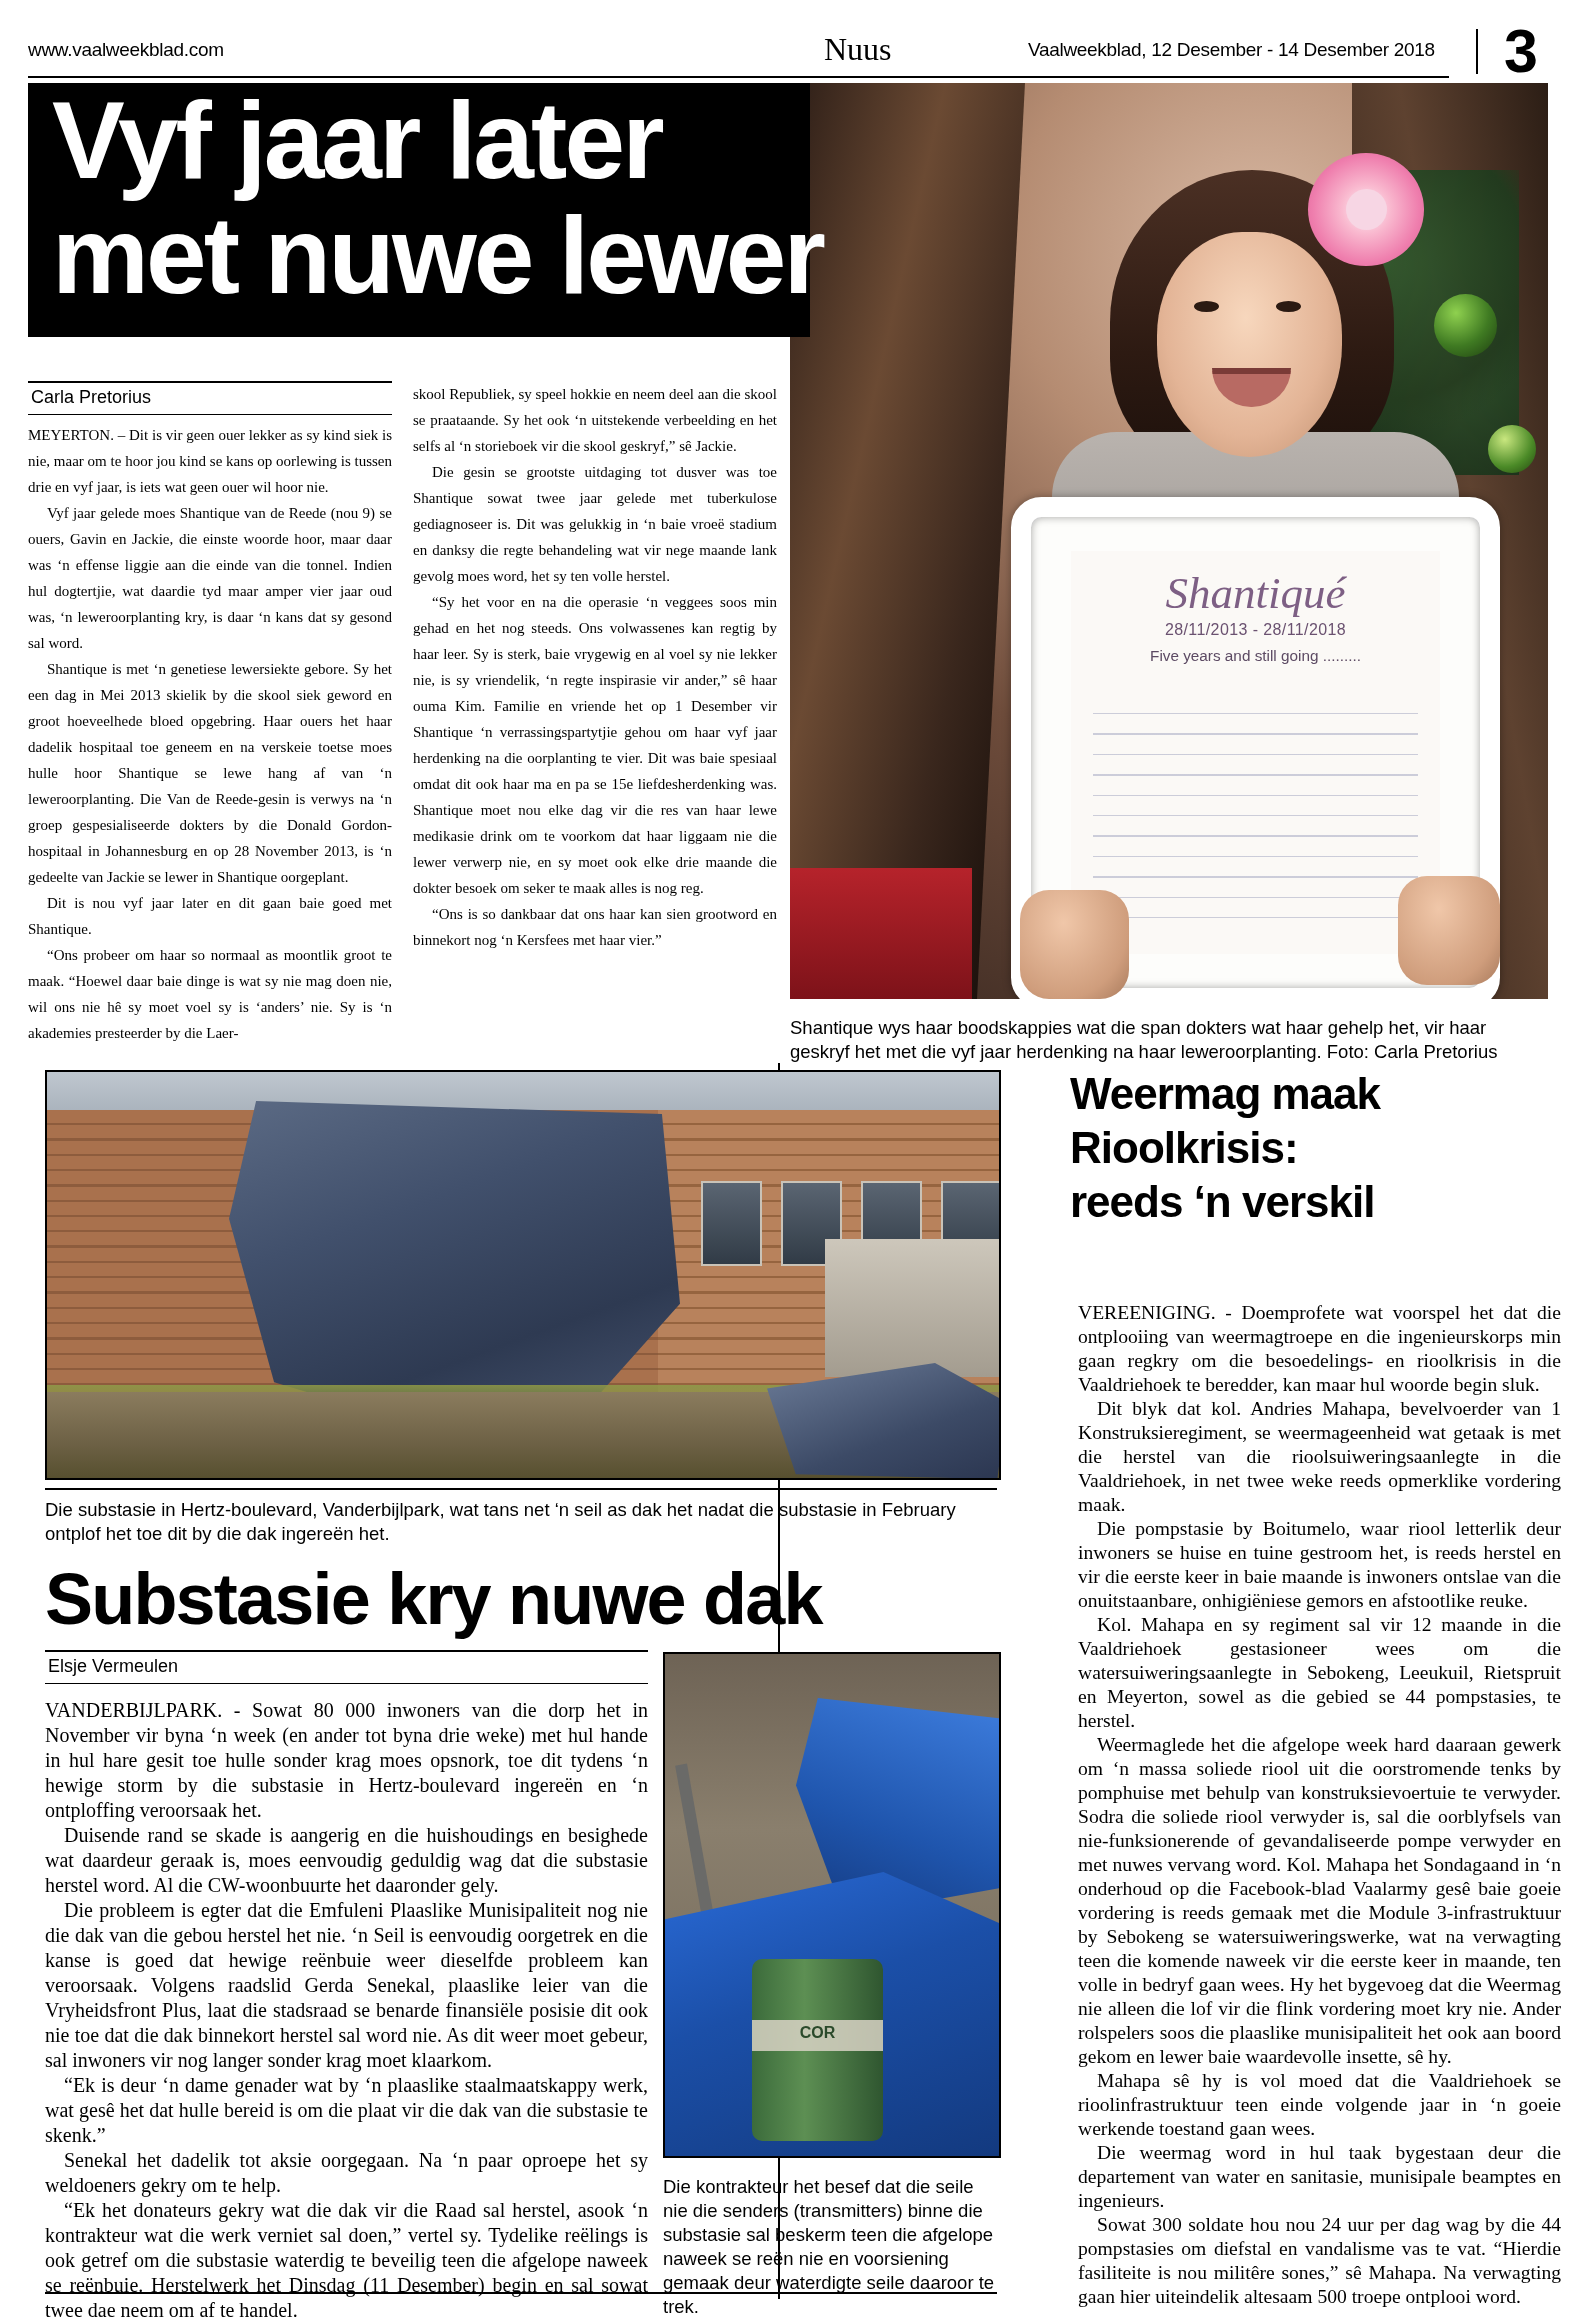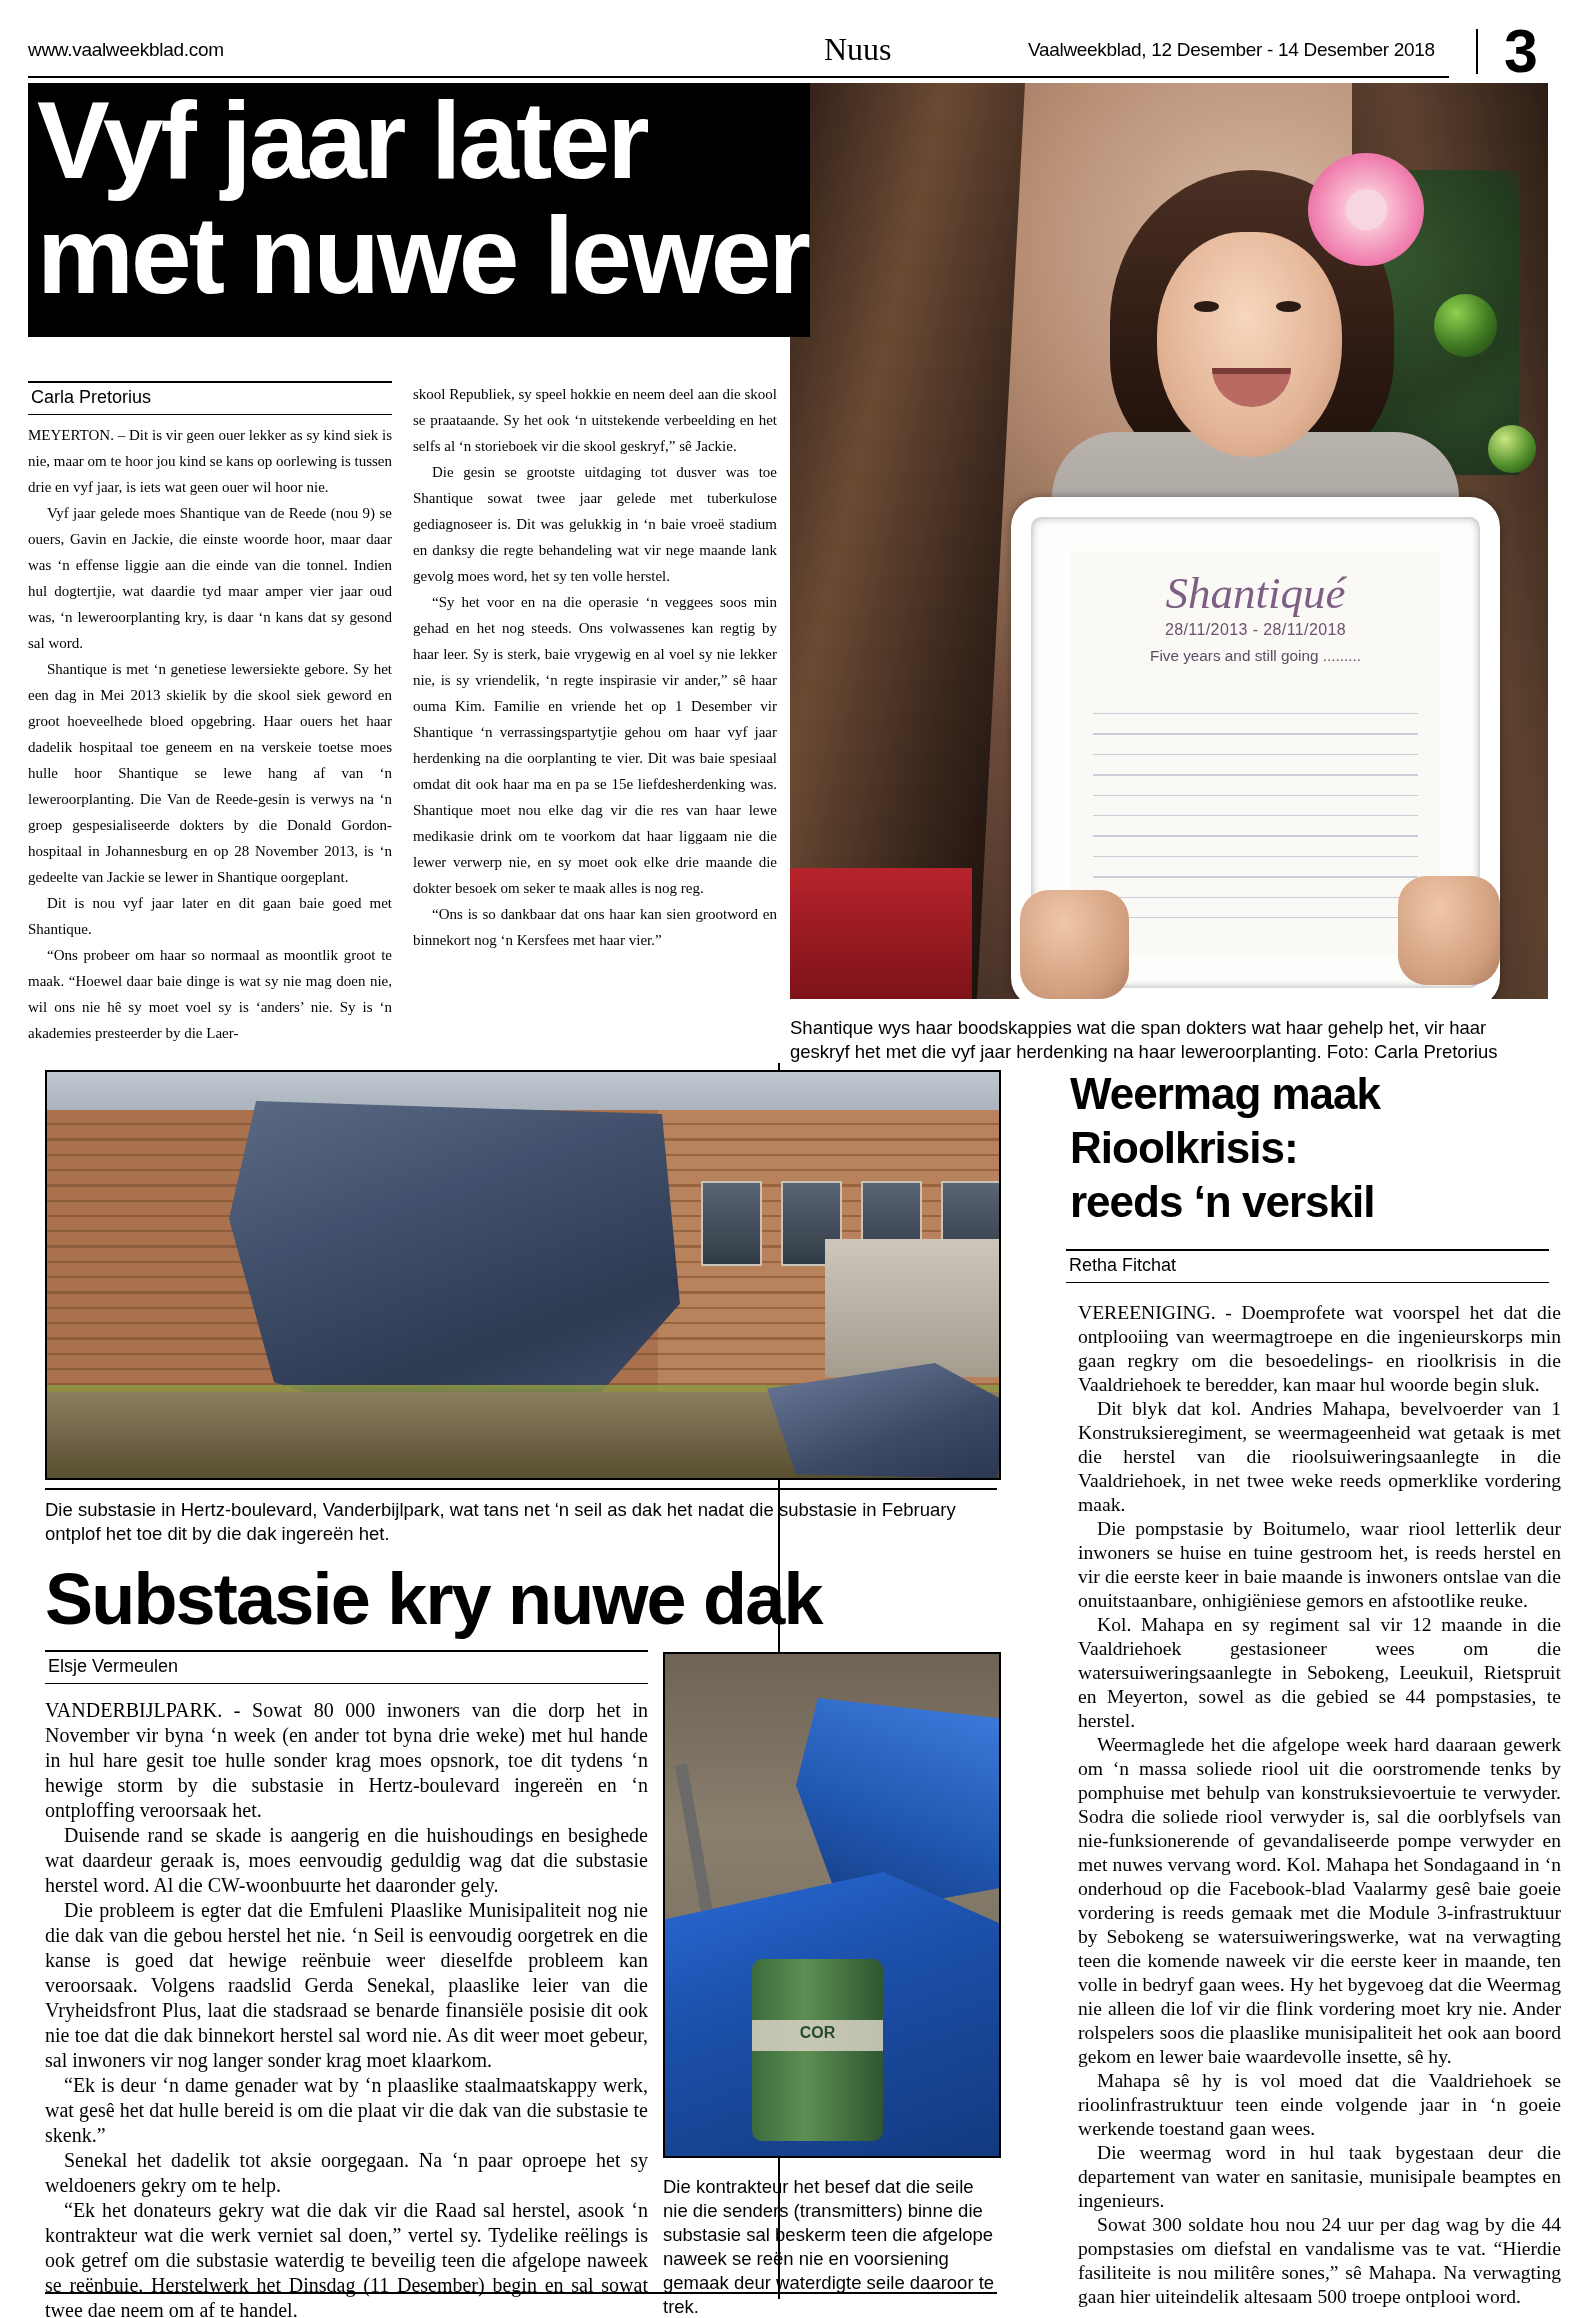--- a/index.html
+++ b/index.html
@@ -216,21 +216,21 @@
     position: absolute;
     left: 28px; top: 83px;
     width: 960px; height: 254px;
     color: #fff;
     font-family: "Liberation Sans", sans-serif;
     font-weight: bold;
     font-size: 109px;
     line-height: 115px;
     letter-spacing: -2.9px;
     z-index: 7;
-    padding-left: 9px;
+    padding-left: 24px;
     box-sizing: border-box;
     text-shadow: 0 0 0.7px rgba(0,0,0,.2);
   }
   .hero-hd-text .l2 { display: block; }
 
   .byline-block {
     border-top: 2.2px solid #000;
     border-bottom: 1.5px solid #000;
     padding: 4.4px 0 5.8px 2.9px;
     margin-bottom: 7.3px;
@@ -543,25 +543,20 @@
   <div class="hero-cap">Shantique wys haar boodskappies wat die span dokters wat haar gehelp het, vir haar geskryf het met die vyf jaar herdenking na haar leweroorplanting. Foto: Carla Pretorius</div>
 
   <div class="vrule"></div>
 
   <div class="riool-hd">
     <div>Weermag maak</div>
     <div>Rioolkrisis:</div>
     <div>reeds ‘n verskil</div>
   </div>
 
-  <div class="riool-byline">
-    <div class="byline-block">
-      <div class="bl">Retha Fitchat</div>
-    </div>
-  </div>
 
   <div class="riool-body">
     <div class="bodytext">
       <p class="first">VEREENIGING. - Doemprofete wat voorspel het dat die ontplooiing van weermagtroepe en die ingenieurskorps min gaan regkry om die besoedelings- en rioolkrisis in die Vaaldriehoek te beredder, kan maar hul woorde begin sluk.</p>
       <p>Dit blyk dat kol. Andries Mahapa, bevelvoerder van 1 Konstruksieregiment, se weermageenheid wat getaak is met die herstel van die rioolsuiweringsaanlegte in die Vaaldriehoek, in net twee weke reeds opmerklike vordering maak.</p>
       <p>Die pompstasie by Boitumelo, waar riool letterlik deur inwoners se huise en tuine gestroom het, is reeds herstel en vir die eerste keer in baie maande is inwoners ontslae van die onuitstaanbare, onhigiëniese gemors en afstootlike reuke.</p>
       <p>Kol. Mahapa en sy regiment sal vir 12 maande in die Vaaldriehoek gestasioneer wees om die watersuiweringsaanlegte in Sebokeng, Leeukuil, Rietspruit en Meyerton, sowel as die gebied se 44 pompstasies, te herstel.</p>
       <p>Weermaglede het die afgelope week hard daaraan gewerk om ‘n massa soliede riool uit die oorstromende tenks by pomphuise met behulp van konstruksievoertuie te verwyder. Sodra die soliede riool verwyder is, sal die oorblyfsels van nie-funksionerende of gevandaliseerde pompe verwyder en met nuwes vervang word. Kol. Mahapa het Sondagaand in ‘n onderhoud op die Facebook-blad Vaalarmy gesê baie goeie vordering is reeds gemaak met die Module 3-infrastruktuur by Sebokeng se watersuiweringswerke, wat na verwagting teen die komende naweek vir die eerste keer in maande, ten volle in bedryf gaan wees. Hy het bygevoeg dat die Weermag nie alleen die lof vir die flink vordering moet kry nie. Ander rolspelers soos die plaaslike munisipaliteit het ook aan boord gekom en lewer baie waardevolle insette, sê hy.</p>
       <p>Mahapa sê hy is vol moed dat die Vaaldriehoek se rioolinfrastruktuur teen einde volgende jaar in ‘n goeie werkende toestand gaan wees.</p>
       <p>Die weermag word in hul taak bygestaan deur die departement van water en sanitasie, munisipale beamptes en ingenieurs.</p>

